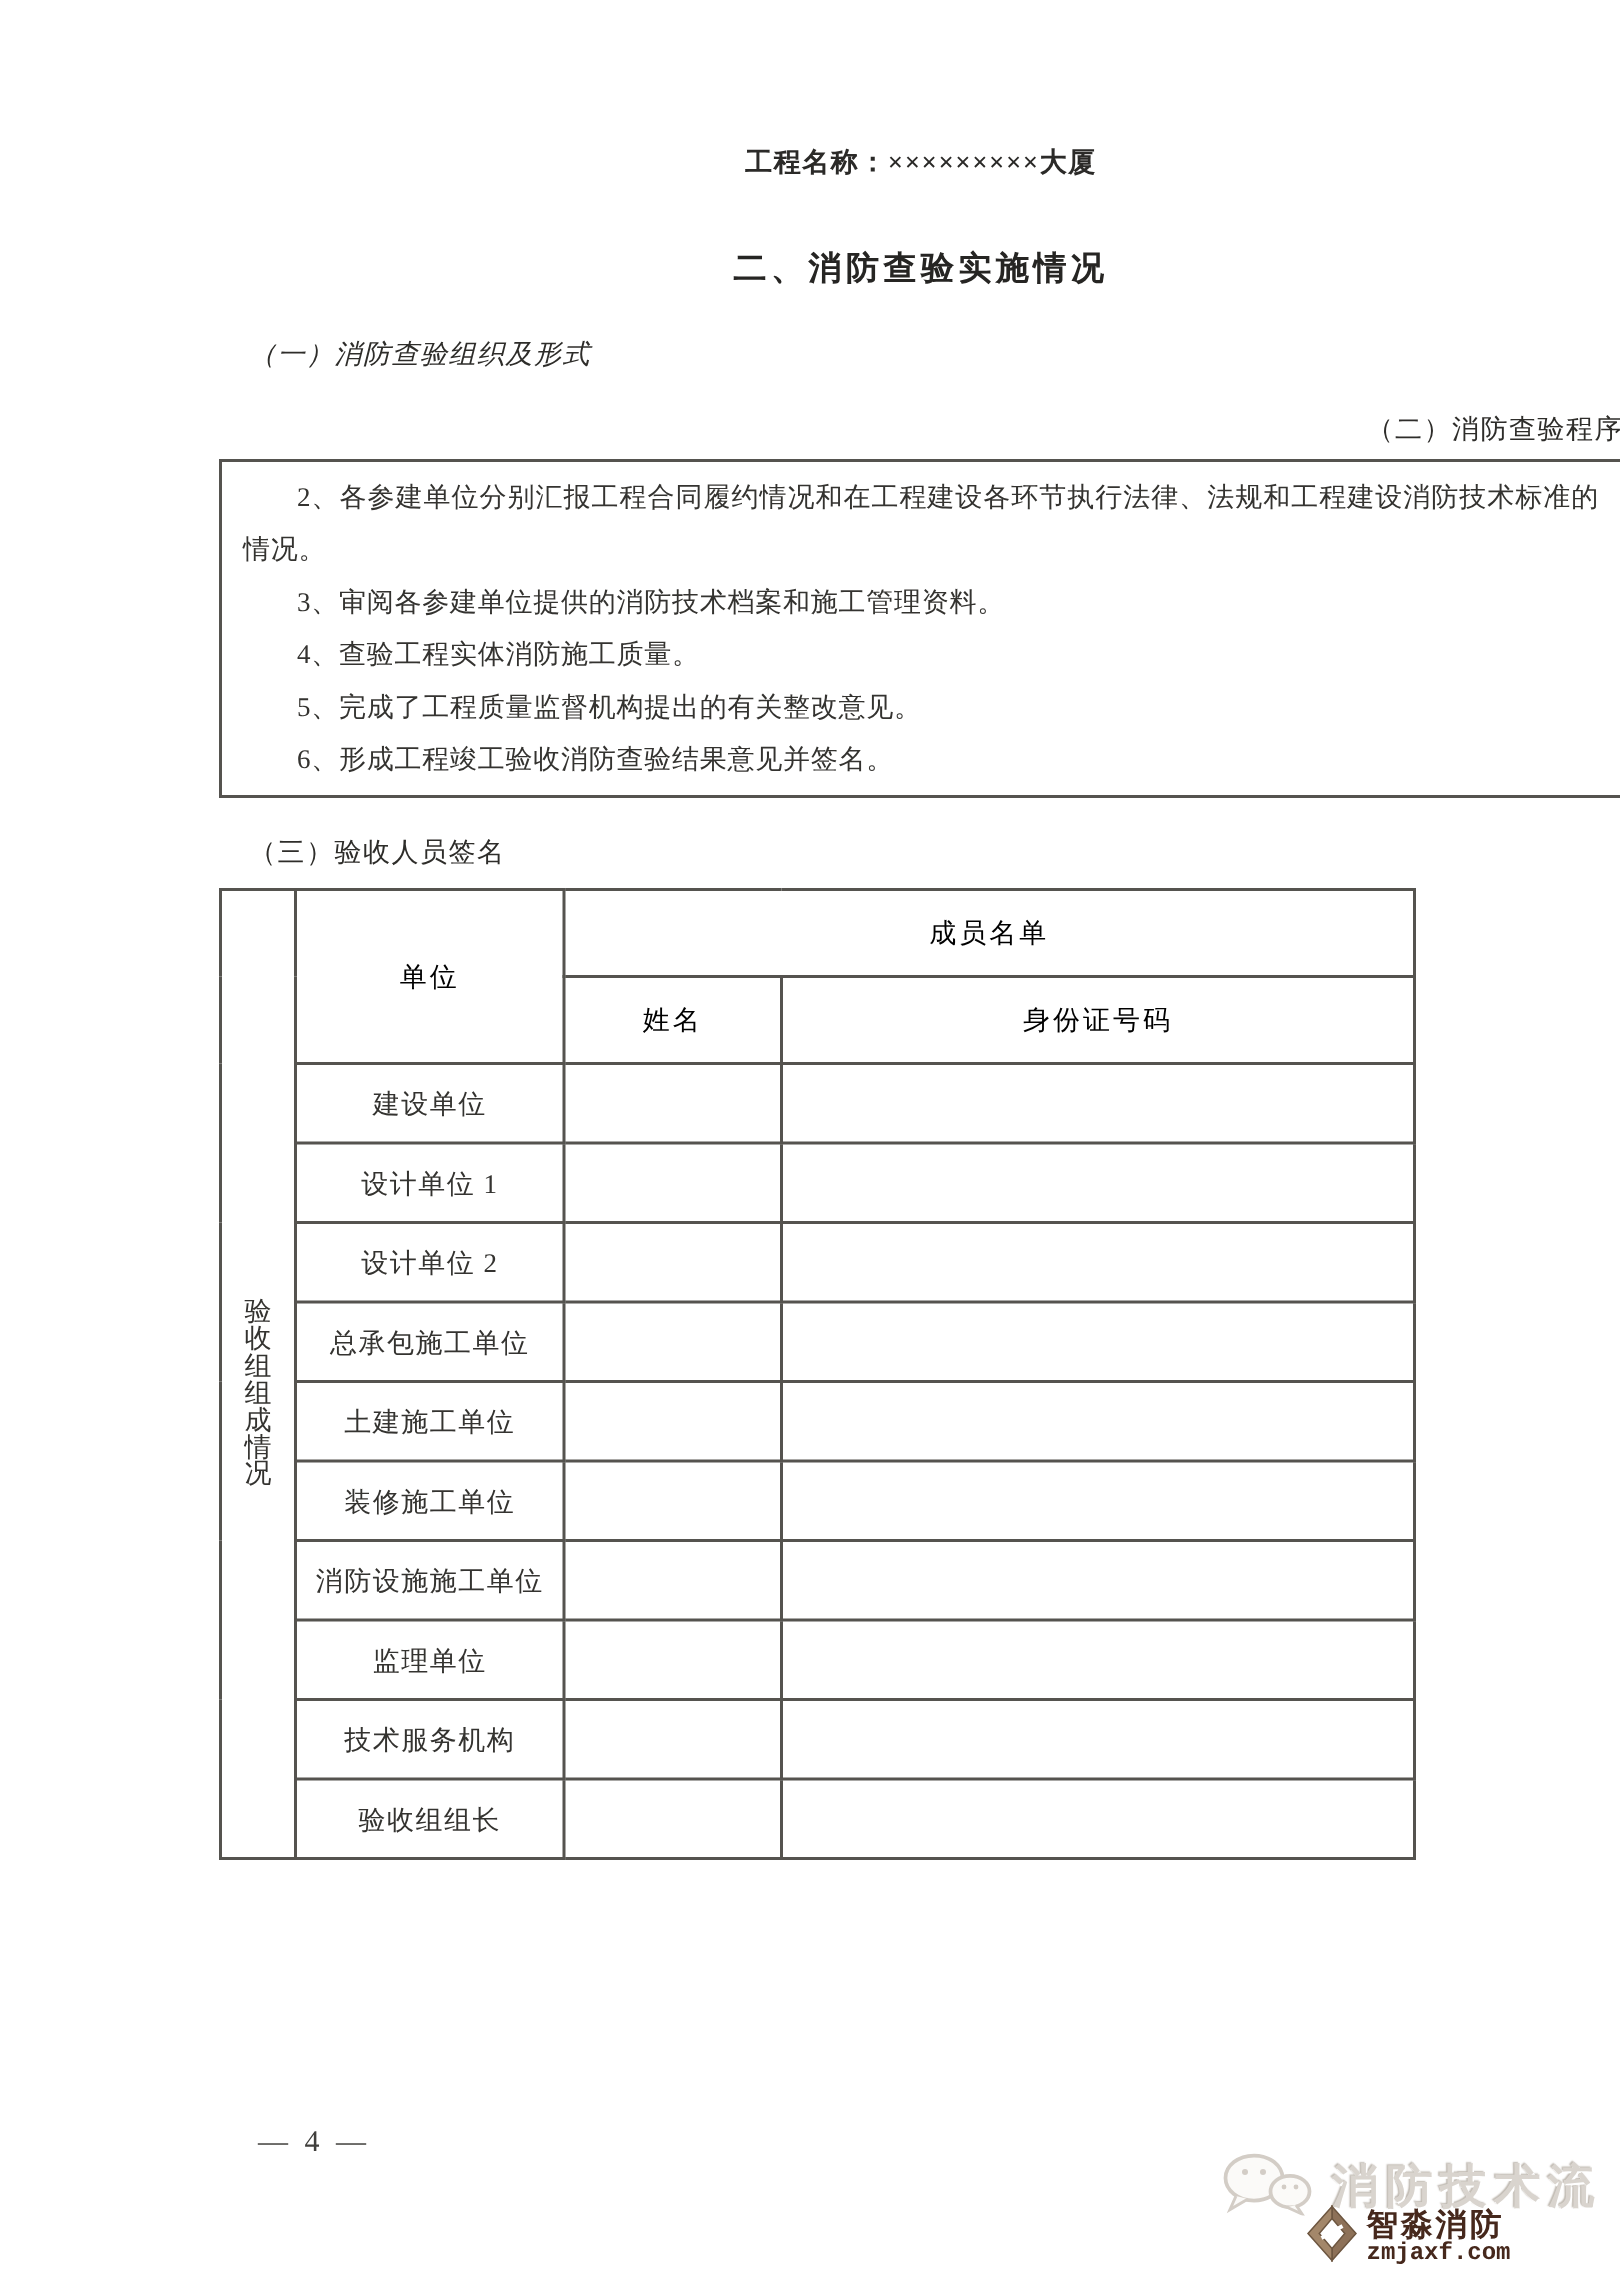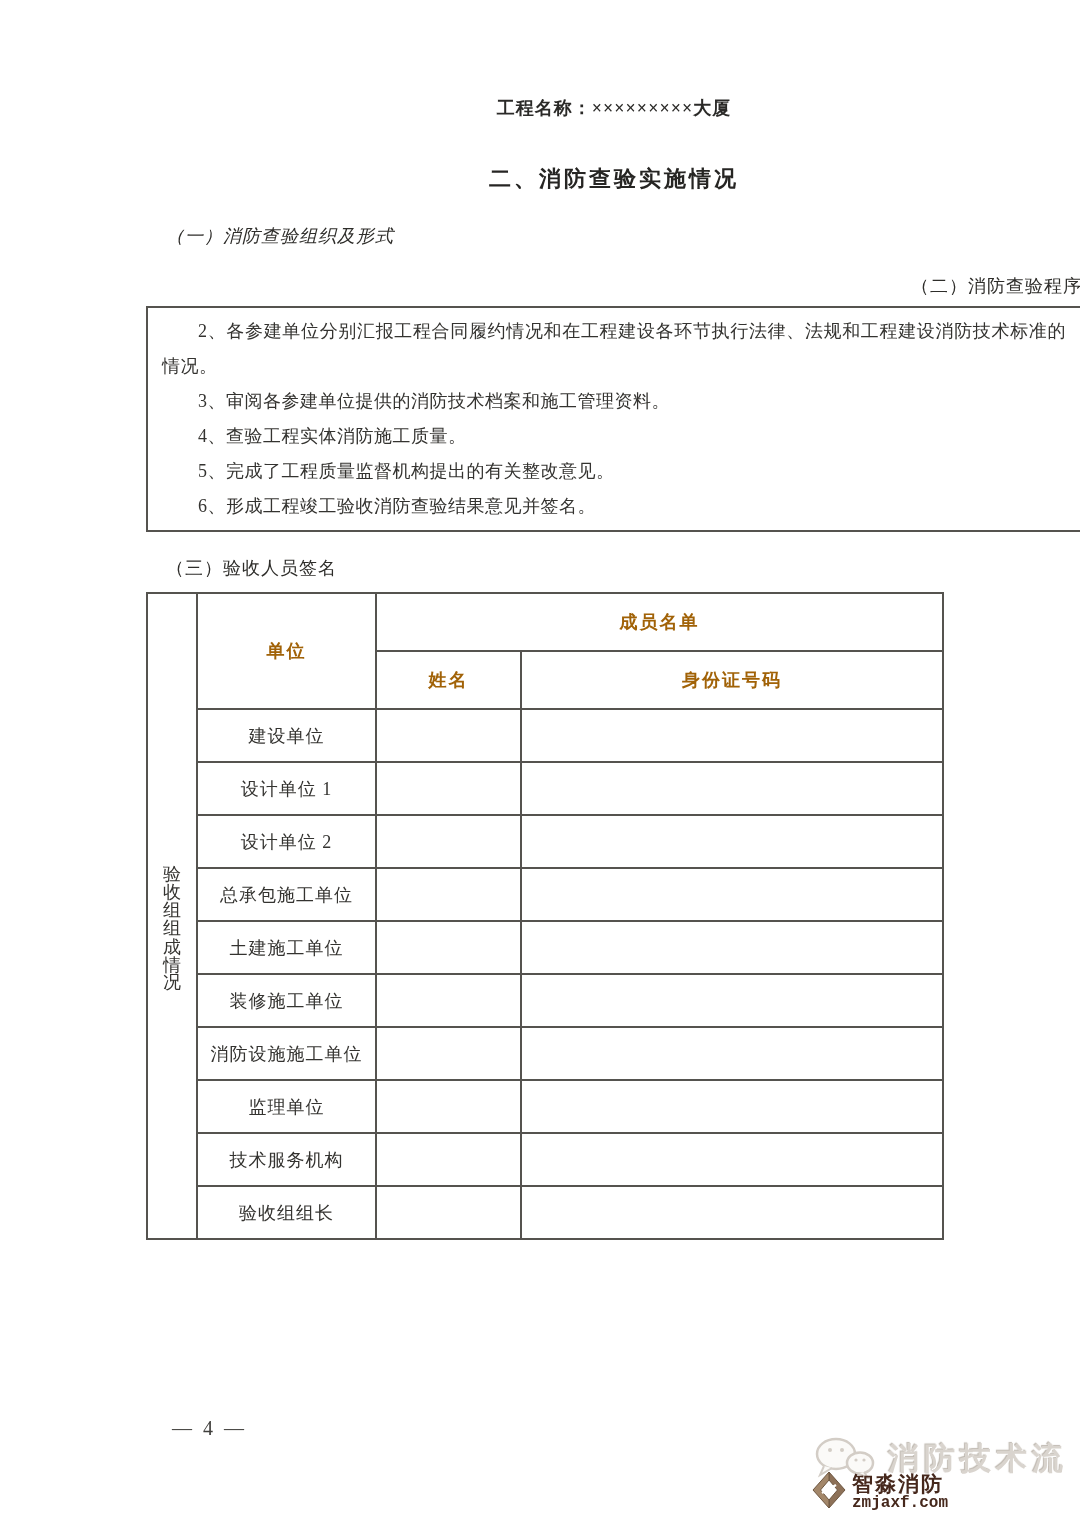--- a/index.html
+++ b/index.html
@@ -38,42 +38,42 @@
   .text-box p{margin:0;text-indent:2em;letter-spacing:0.5px;}
 
   table.sign-table{
     border-collapse:collapse;width:796px;table-layout:fixed;
   }
   .sign-table th,.sign-table td{
     border:2px solid #55534f;
     font-size:18px;text-align:center;vertical-align:middle;
     padding:0;color:#343330;
   }
-  .sign-table th{font-weight:bold;letter-spacing:2px;color:#a16207;}
+  .sign-table th{font-weight:normal;letter-spacing:2px;color:#000000;}
   .hdr-row1 th{height:56px;}
   .hdr-row2 th{height:56px;}
   .body-row td{height:51px;letter-spacing:1px;}
   .group-cell{
     width:50px;
     font-size:18px;letter-spacing:18px;
     color:#343330;
   }
   .group-cell span{
     writing-mode:vertical-rl;text-orientation:upright;
     display:inline-block;
   }
 
   .page-number{
     position:absolute;left:172px;top:1417px;
     font-size:20px;letter-spacing:3px;color:#403f3c;
   }
 
   .watermark{
     position:absolute;right:12px;bottom:14px;
-    display:flex;flex-direction:column;align-items:flex-start;
+    display:flex;flex-direction:column;align-items:center;
   }
   .wm-top{display:flex;align-items:center;gap:10px;}
   .wm-title{
     font-size:31px;font-weight:bold;letter-spacing:5px;
     color:#d9d4ce;
     text-shadow:1px 1px 0 #ffffff,-1px -1px 1px #c0bab2;
   }
   .wm-brand{
     display:flex;align-items:center;gap:6px;
     margin-top:-12px;margin-right:2px;

